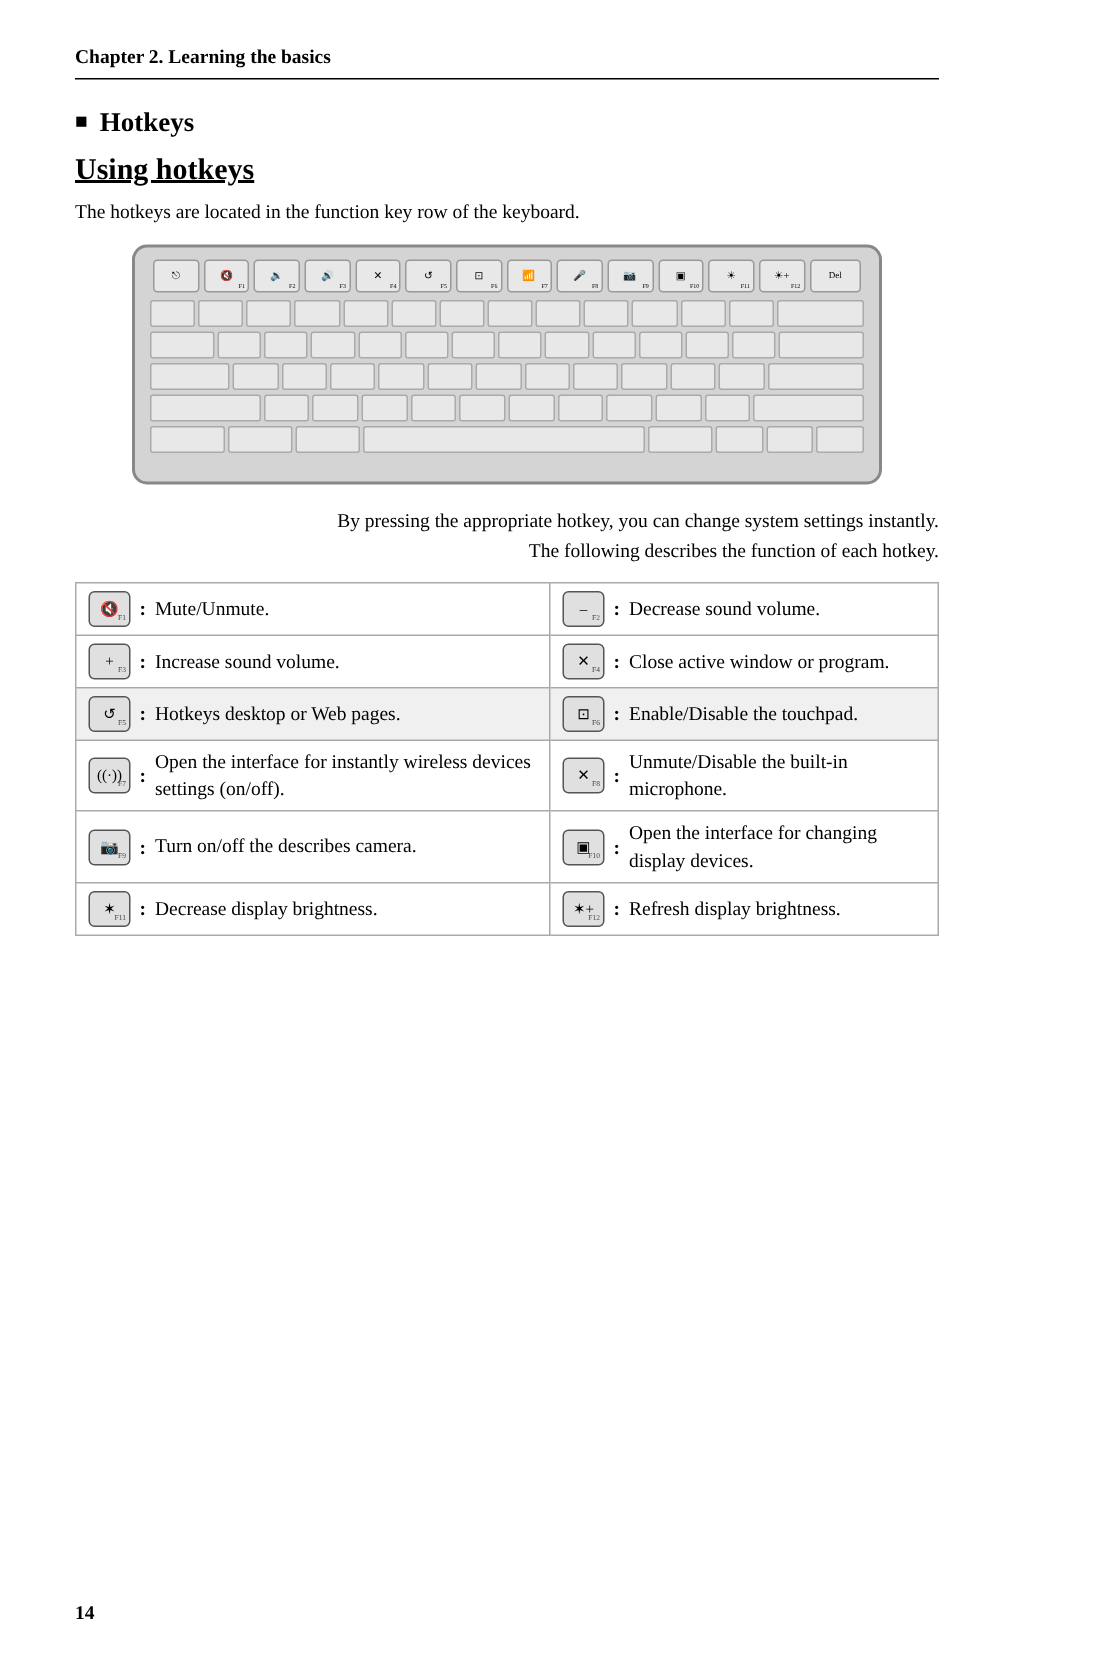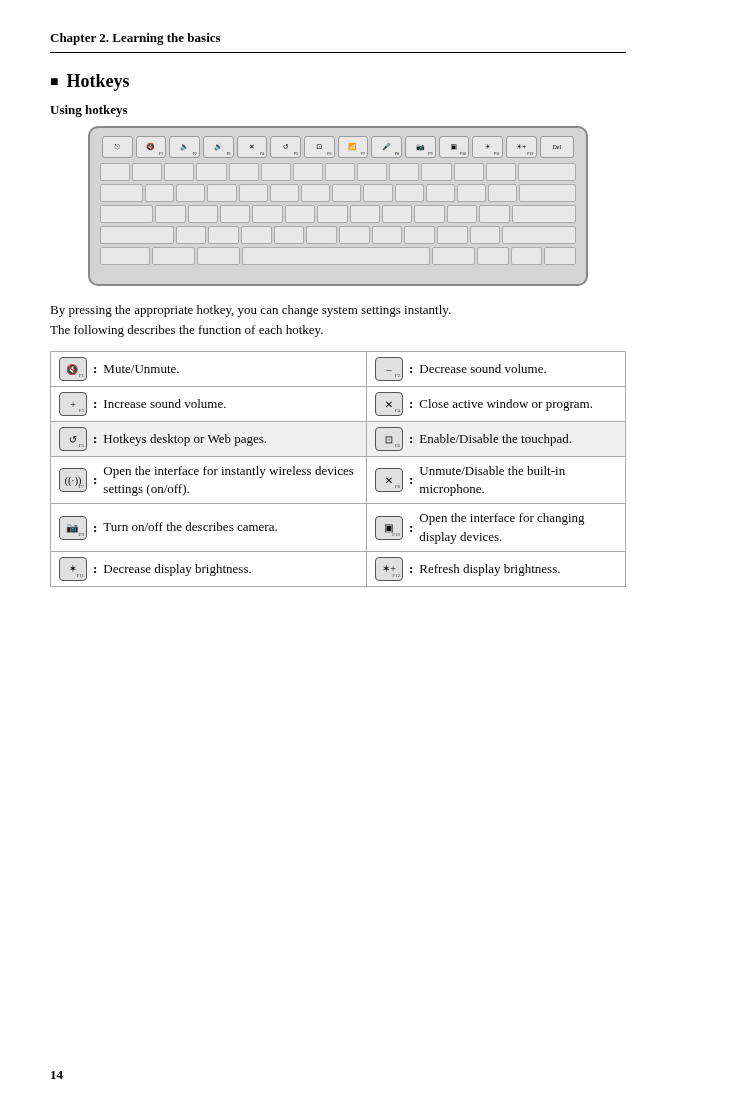--- a/index.html
+++ b/index.html
@@ -32,22 +32,23 @@
     }
     .section-title .bullet {
       font-size: 14px;
       margin-right: 8px;
     }
     .section-title .title-text {
       font-size: 18px;
       font-weight: bold;
     }
     .subsection-title {
-      font-size: 13px;
+      font-size: 20px;
       font-weight: bold;
+      text-decoration: underline;
       margin-bottom: 8px;
     }
     .intro-text {
       font-size: 13px;
       margin-bottom: 14px;
       font-family: serif;
     }
     
     .keyboard-container {
       display: flex;
@@ -105,20 +106,21 @@
     .key.wide { flex: 1.5; }
     .key.wider { flex: 2; }
     .key.widest { flex: 4; }
     .key.special { flex: 1.8; }
     
     .desc-text {
       font-size: 13px;
       margin-bottom: 12px;
       font-family: serif;
       line-height: 1.5;
+      text-align: right;
     }
     
     .hotkey-table {
       width: 100%;
       border-collapse: collapse;
       font-size: 13px;
       font-family: serif;
     }
     .hotkey-table tr {
       border: 1px solid #aaa;
@@ -184,20 +186,21 @@
     <span>Chapter 2. Learning the basics</span>
   </div>
 
   <div class="section-title">
     <span class="bullet">■</span>
     <span class="title-text">Hotkeys</span>
   </div>
 
   <div class="subsection-title">Using hotkeys</div>
 
+  <div class="intro-text">The hotkeys are located in the function key row of the keyboard.</div>
 
   <div class="keyboard-container">
     <div class="keyboard-img">
 
       <div class="keyboard-fn-row">
         <div class="fn-key">
             <span class="fn-key-icon">⎋</span>
           </div>
         <div class="fn-key">
             <span class="fn-key-icon">🔇</span>

